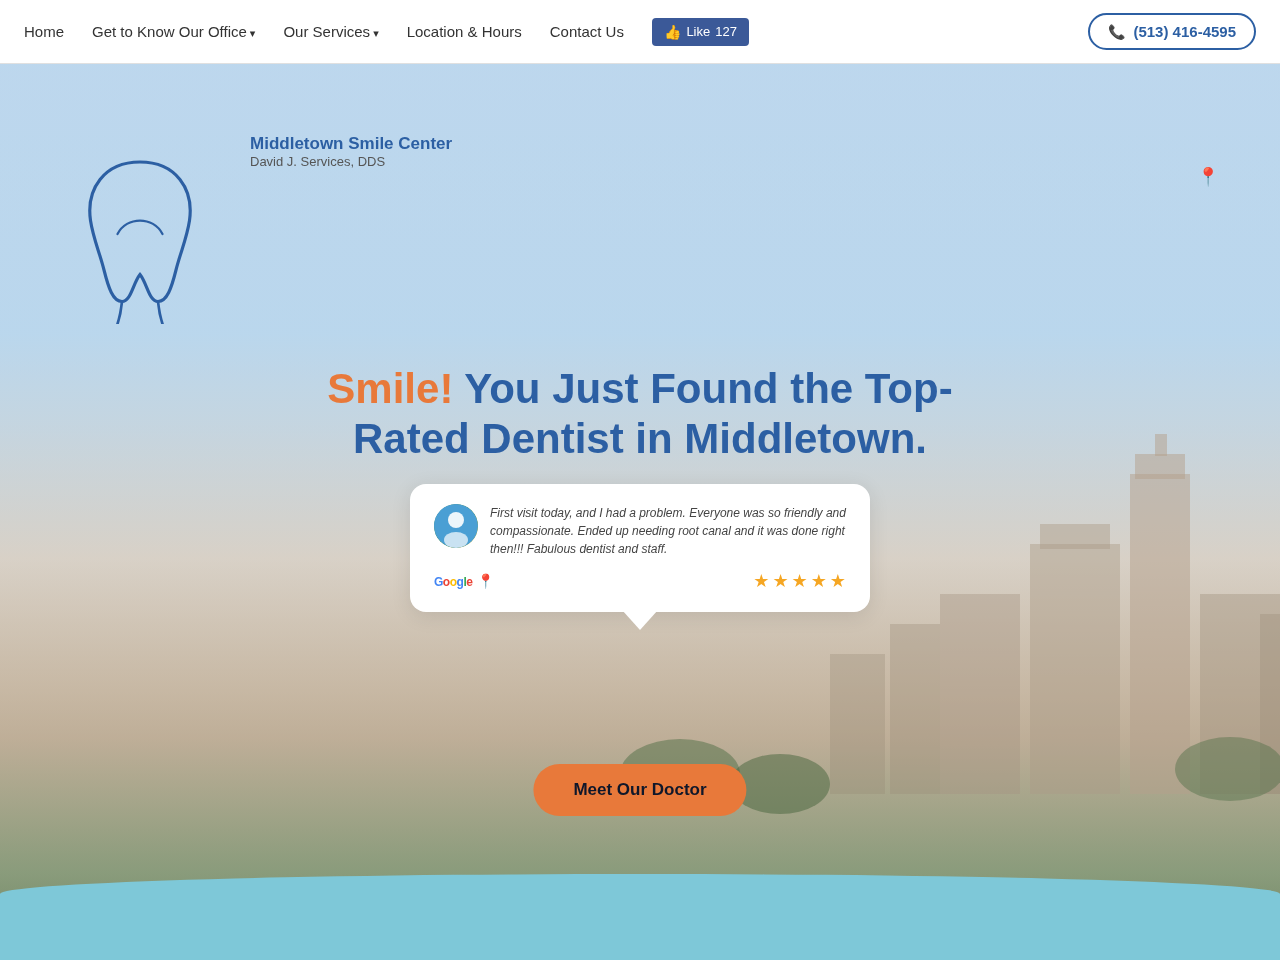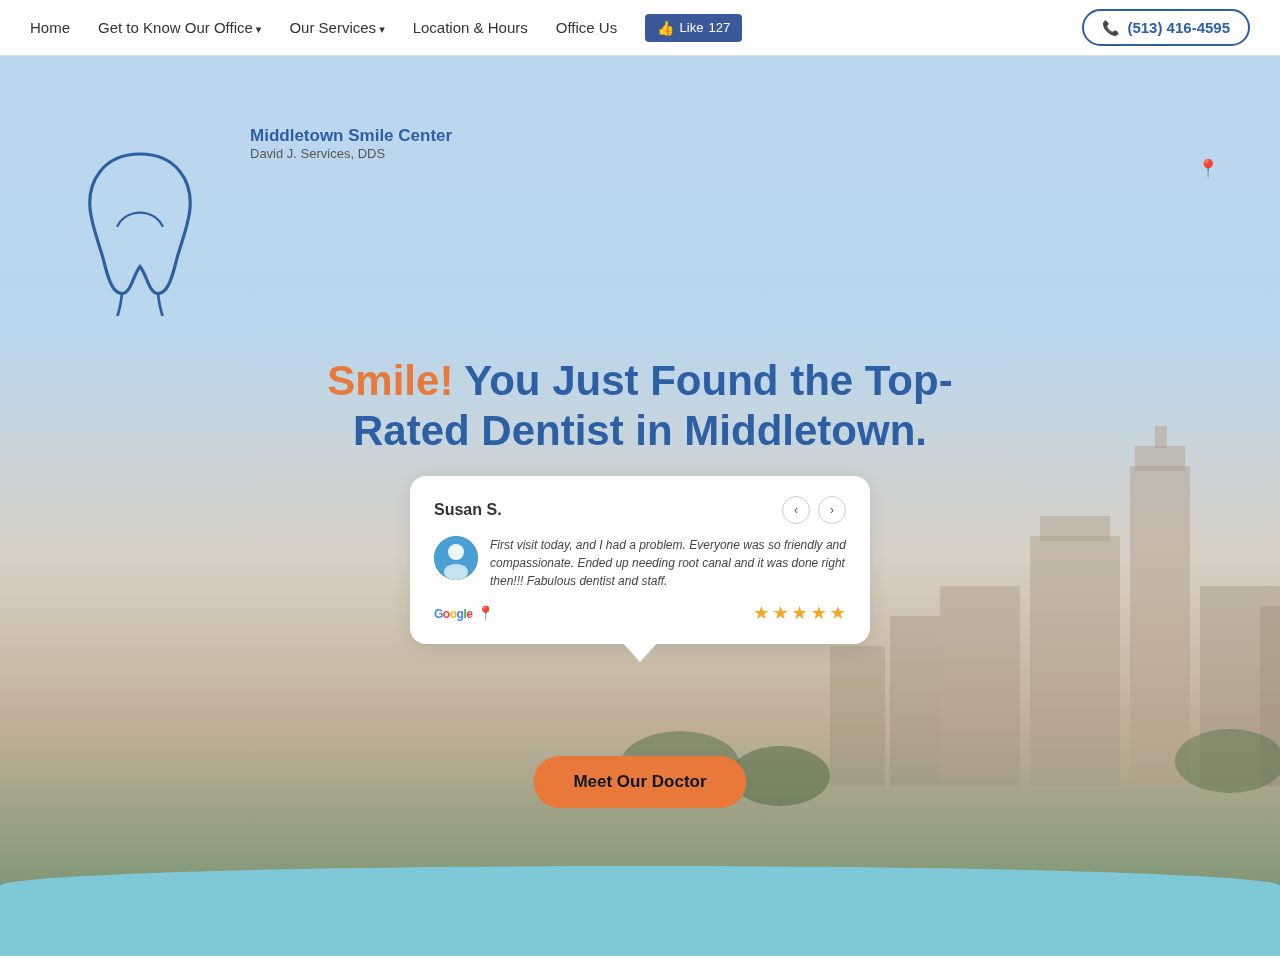--- a/index.html
+++ b/index.html
@@ -3,22 +3,22 @@
   <meta charset="utf-8">
   <style>
     * { margin: 0; padding: 0; box-sizing: border-box; }
     body { font-family: Arial, sans-serif; width: 1280px; height: 960px; overflow: hidden; }
 
     
     nav {
       display: flex;
       align-items: center;
       justify-content: space-between;
-      padding: 0 30px;
-      height: 56px;
+      padding: 0 24px;
+      height: 64px;
       background: #fff;
       border-bottom: 1px solid #e0e0e0;
       position: relative;
       z-index: 10;
     }
     .nav-left {
       display: flex;
       align-items: center;
       gap: 28px;
     }
@@ -306,21 +306,21 @@
   </style>
 </head>
 <body>
 
 <nav>
   <div class="nav-left">
     <a class="nav-item">Home</a>
     <a class="nav-item nav-item-with-arrow">Get to Know Our Office</a>
     <a class="nav-item nav-item-with-arrow">Our Services</a>
     <a class="nav-item">Location &amp; Hours</a>
-    <a class="nav-item">Office Us</a>
+    <a class="nav-item">Contact Us</a>
     <button class="like-btn">
       <span class="thumb">👍</span>
       <span>Like</span>
       <span>127</span>
     </button>
   </div>
   <button class="phone-btn">
     <span class="phone-icon">📞</span>
     <span>(513) 416-4595</span>
   </button>
@@ -367,27 +367,20 @@
     <span class="address-pin">📍</span>
   </div>
 
   <div class="headline-area">
     <div class="headline">
       <span class="smile-word">Smile!</span><span> You Just Found the Top-Rated Dentist in Middletown.</span>
     </div>
   </div>
 
   <div class="review-card">
-    <div class="review-header">
-      <span class="reviewer-name">Susan S.</span>
-      <div class="review-nav">
-        <button class="review-nav-btn">‹</button>
-        <button class="review-nav-btn">›</button>
-      </div>
-    </div>
     <div class="review-body">
       <div class="reviewer-avatar">
         <svg viewBox="0 0 44 44" width="44" height="44" xmlns="http://www.w3.org/2000/svg">
           <circle cx="22" cy="22" r="22" fill="#4a9fd4"></circle>
           <circle cx="22" cy="16" r="8" fill="#fff" opacity="0.9"></circle>
           <ellipse cx="22" cy="36" rx="12" ry="8" fill="#fff" opacity="0.7"></ellipse>
         </svg>
       </div>
       <p class="review-text">First visit today, and I had a problem. Everyone was so friendly and compassionate. Ended up needing root canal and it was done right then!!! Fabulous dentist and staff.</p>
     </div>

